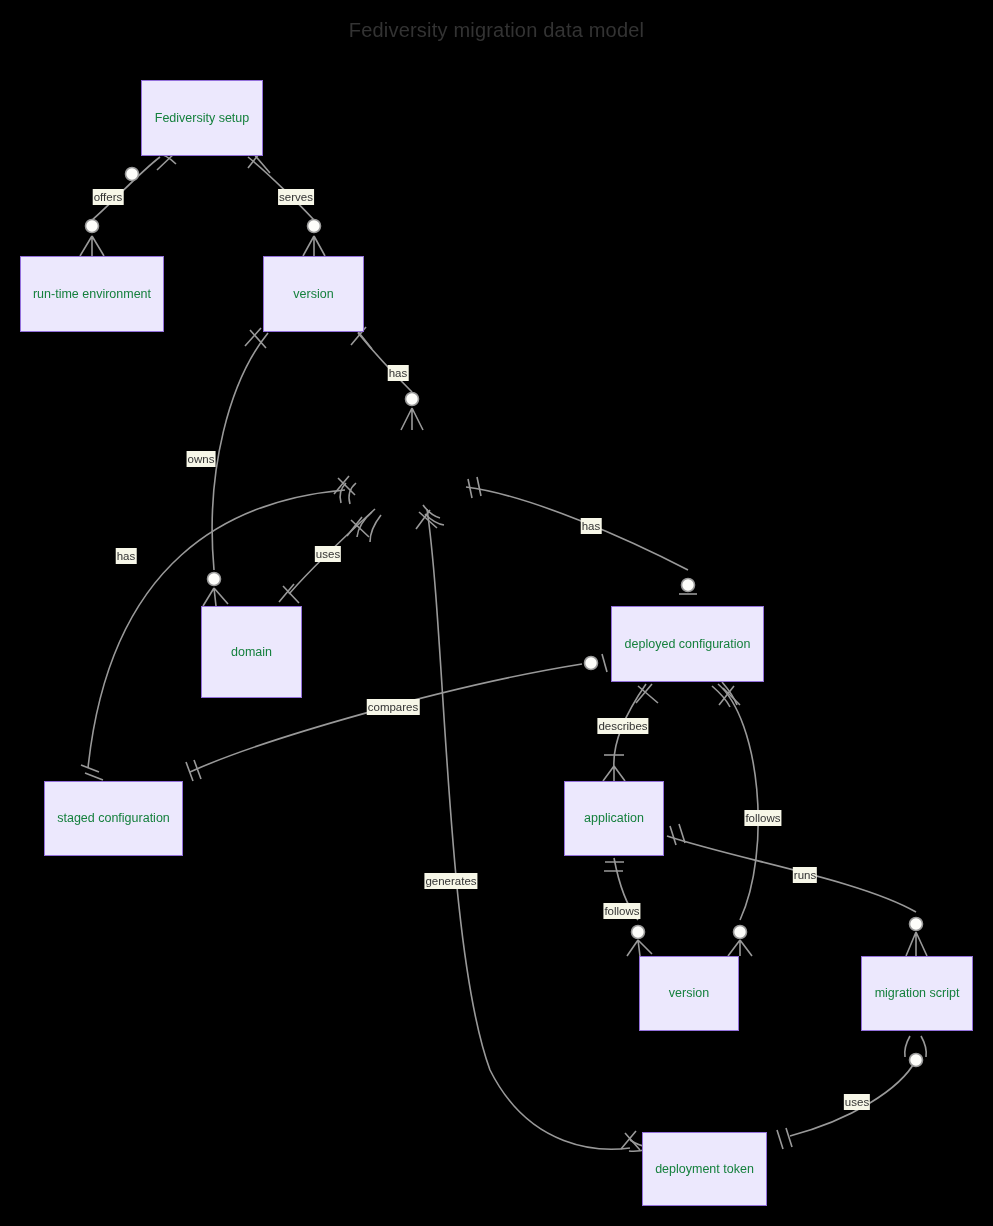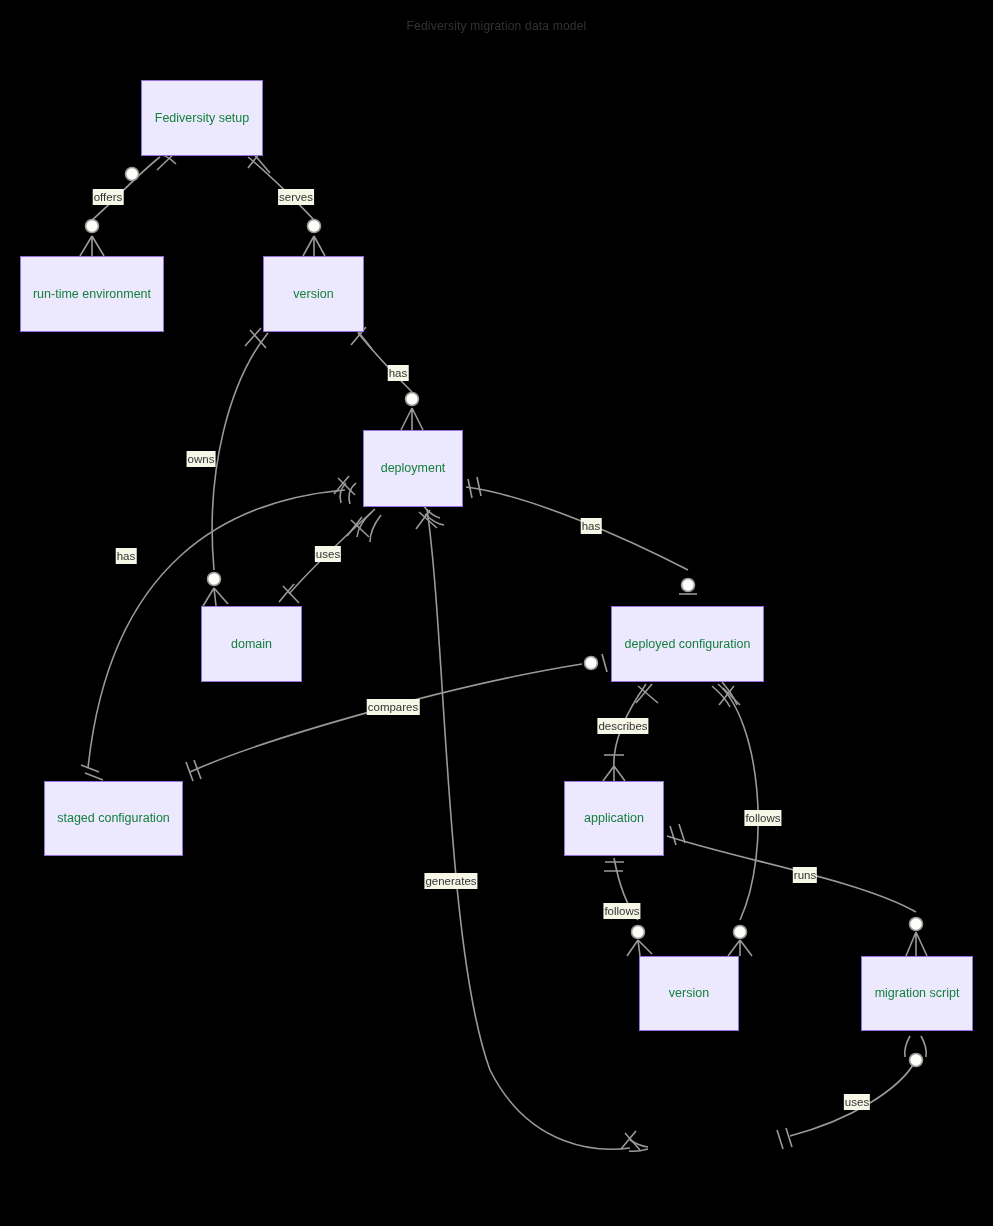--- a/index.html
+++ b/index.html
@@ -14,21 +14,21 @@
     background: #000000;
     font-family: "Liberation Sans", sans-serif;
     overflow: hidden;
   }
   #diagram-title {
     position: absolute;
     left: 0;
     top: 19px;
     width: 993px;
     text-align: center;
-    font-size: 12px;
+    font-size: 20px;
     color: #333333;
     letter-spacing: 0.2px;
     pointer-events: none;
   }
   svg#edges {
     position: absolute;
     left: 0;
     top: 0;
     width: 993px;
     height: 1226px;
@@ -190,40 +190,40 @@
 
   <div class="entity" style="left:141px; top:80px; width:122px; height:76px;">
     <span class="entity-label">Fediversity setup</span>
   </div>
   <div class="entity" style="left:20px; top:256px; width:144px; height:76px;">
     <span class="entity-label">run-time environment</span>
   </div>
   <div class="entity" style="left:263px; top:256px; width:101px; height:76px;">
     <span class="entity-label">version</span>
   </div>
-  <div class="entity" style="left:363px; top:430px; width:100px; height:77px;">
-    <span class="entity-label">deployment</span>
-  </div>
-  <div class="entity" style="left:201px; top:606px; width:101px; height:76px;">
+  <div class="entity" style="left:201px; top:606px; width:101px; height:92px;">
     <span class="entity-label">domain</span>
   </div>
   <div class="entity" style="left:611px; top:606px; width:153px; height:76px;">
     <span class="entity-label">deployed configuration</span>
   </div>
   <div class="entity" style="left:44px; top:781px; width:139px; height:75px;">
     <span class="entity-label">staged configuration</span>
   </div>
   <div class="entity" style="left:564px; top:781px; width:100px; height:75px;align-items:center;">
     <span class="entity-label">application</span>
   </div>
   <div class="entity" style="left:639px; top:956px; width:100px; height:75px;">
     <span class="entity-label">version</span>
   </div>
   <div class="entity" style="left:861px; top:956px; width:112px; height:75px;">
     <span class="entity-label">migration script</span>
+  </div>
+  <div class="entity" style="left:642px; top:1132px; width:125px; height:74px;">
+    <span class="entity-label">deployment token</span>
   </div>
 
   <div class="rel-label" style="left:108px; top:197px;">offers</div>
   <div class="rel-label" style="left:296px; top:197px;">serves</div>
   <div class="rel-label" style="left:398px; top:373px;">has</div>
   <div class="rel-label" style="left:201px; top:459px;">owns</div>
   <div class="rel-label" style="left:328px; top:554px;">uses</div>
   <div class="rel-label" style="left:126px; top:556px;">has</div>
   <div class="rel-label" style="left:591px; top:526px;">has</div>
   <div class="rel-label" style="left:451px; top:881px;">generates</div>

